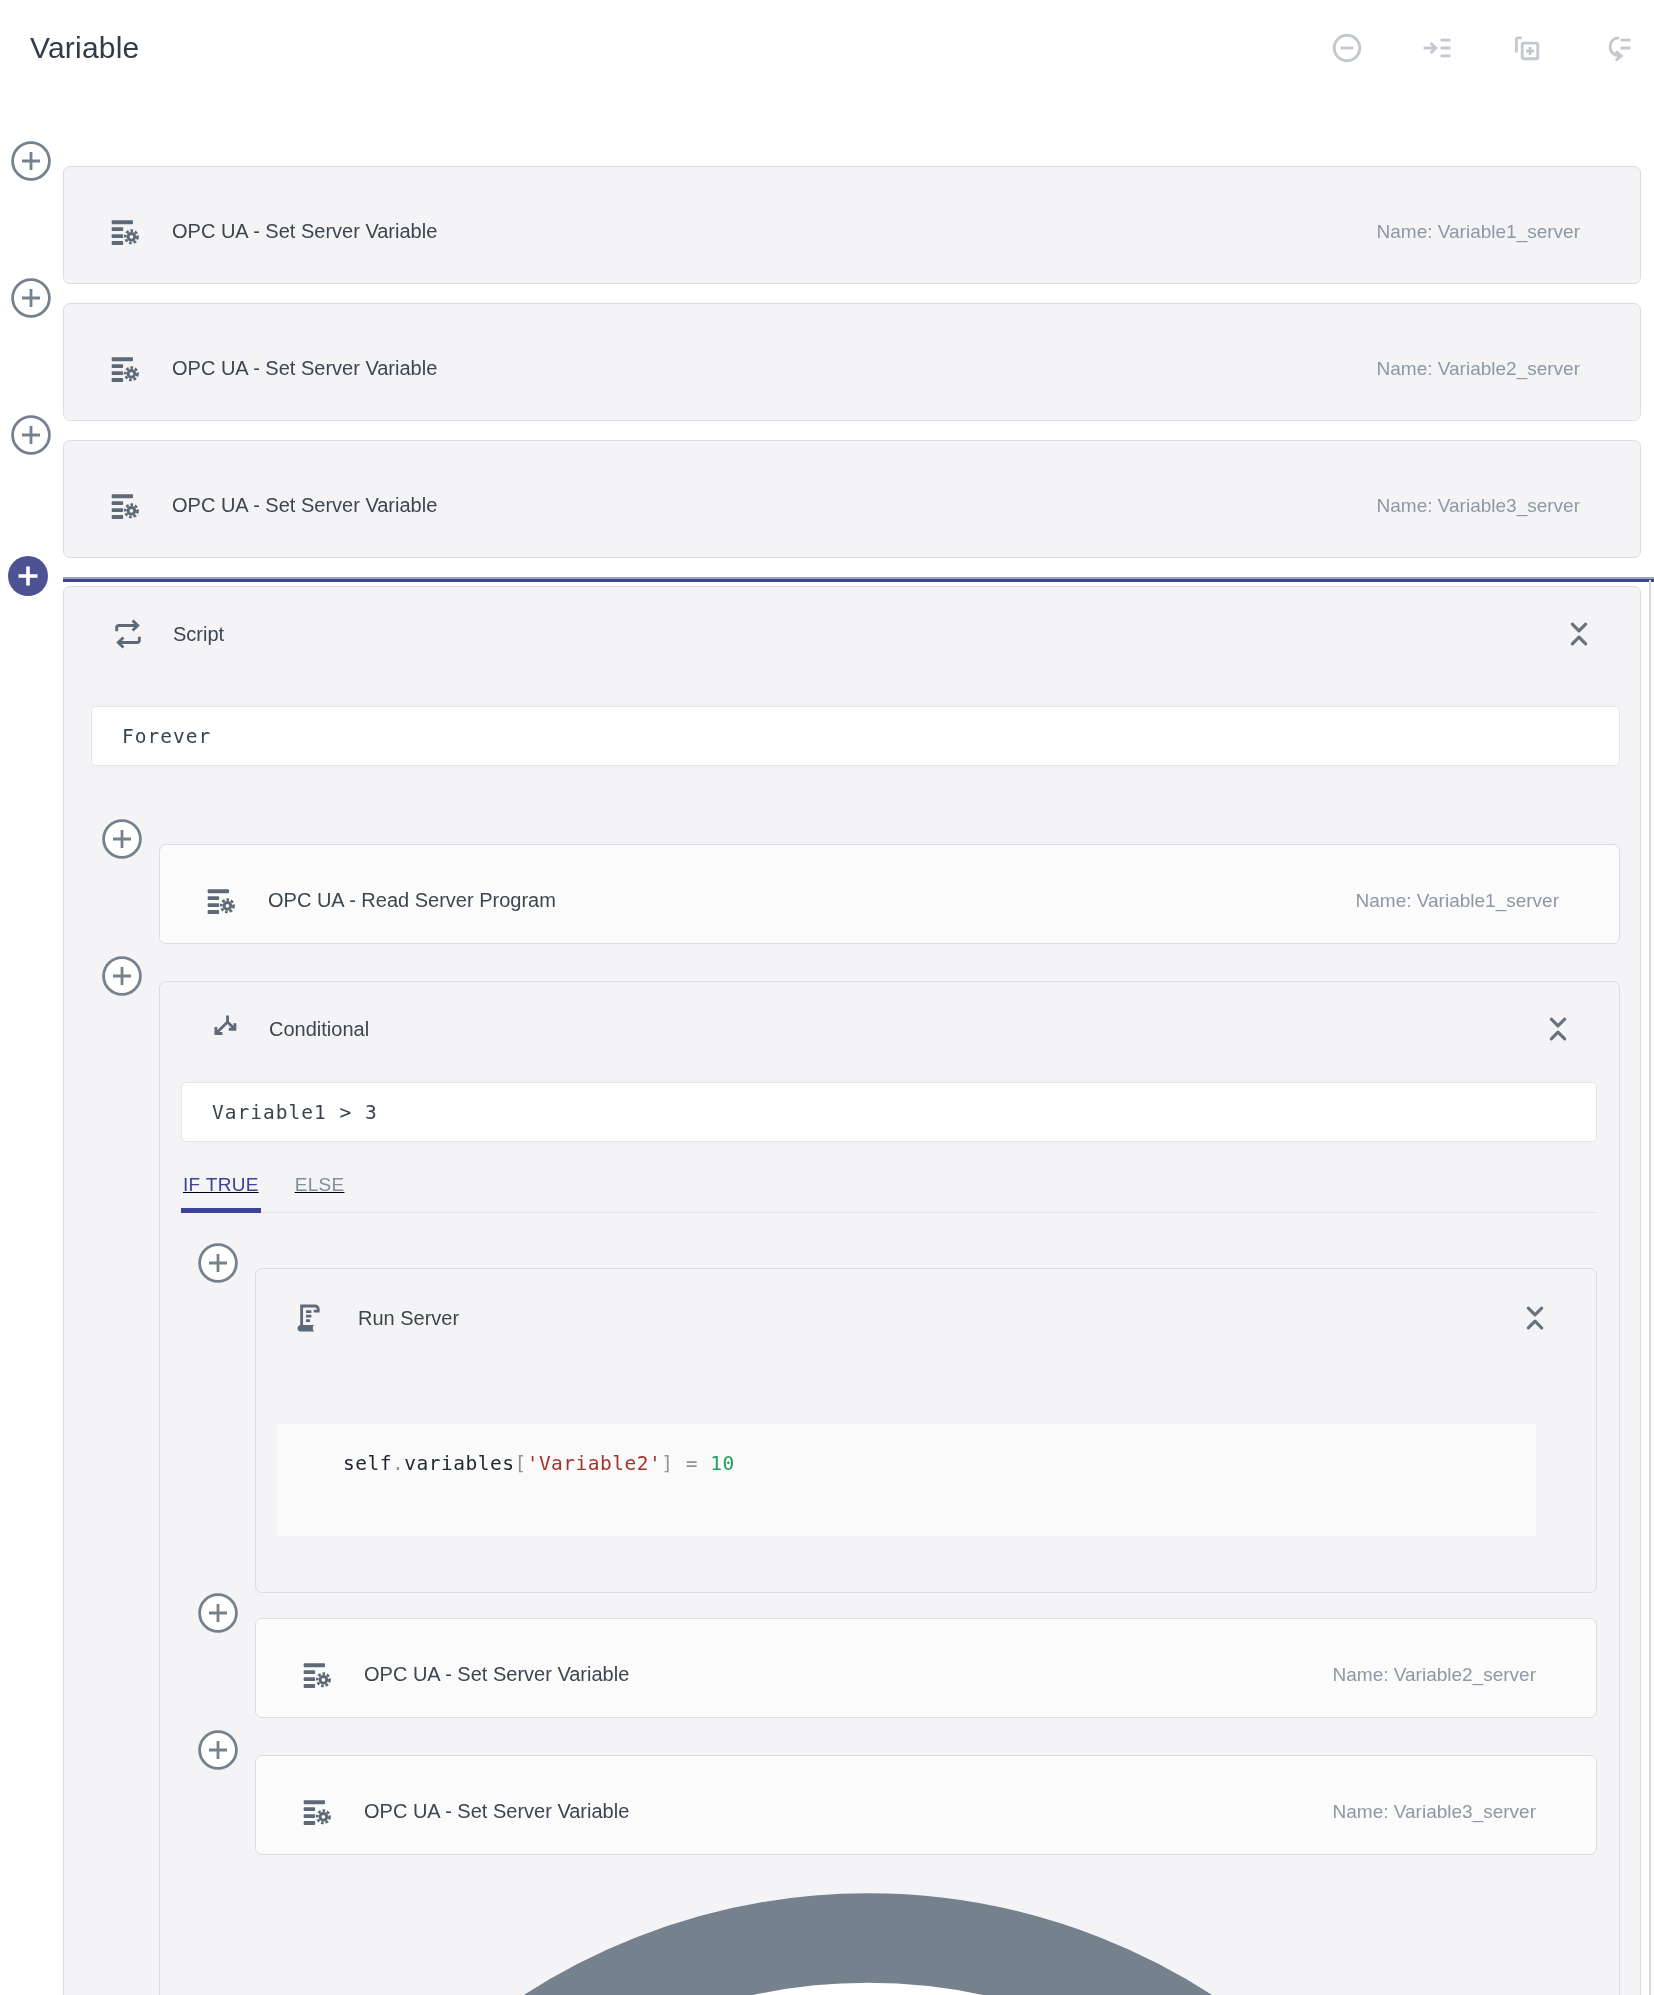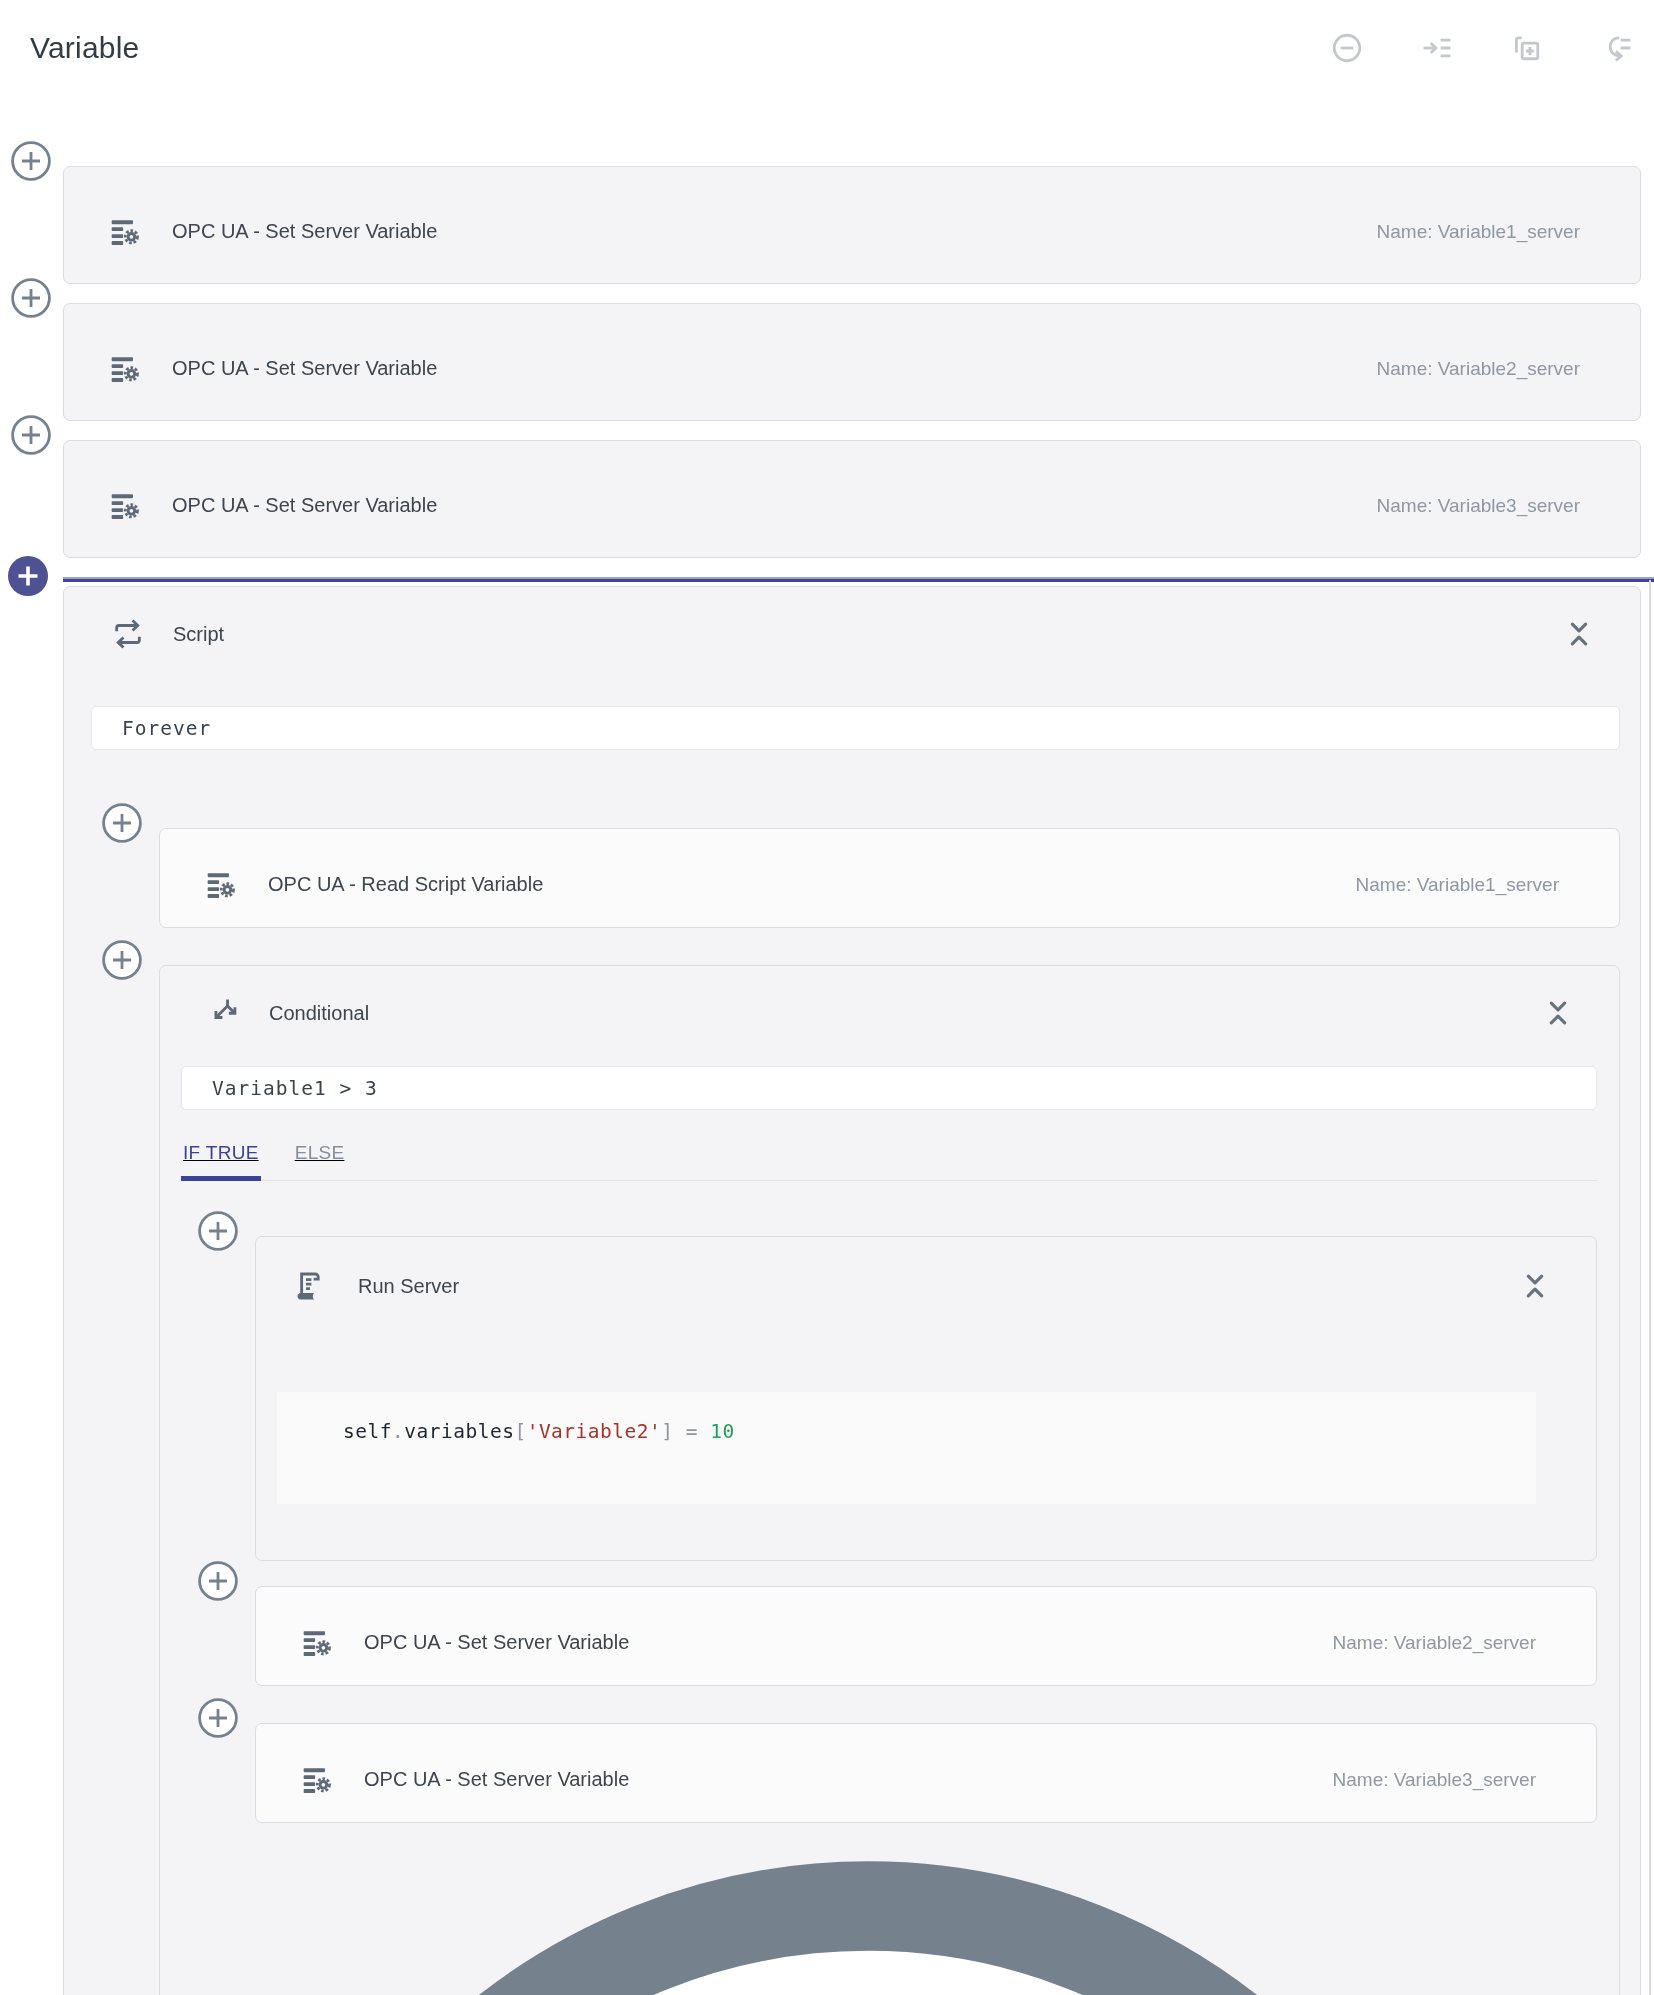--- a/index.html
+++ b/index.html
@@ -39,21 +39,21 @@
   .bname  { font-size:19px; color:#8e97a3; white-space:nowrap; }
 
   .cblock { background:#f4f4f6; border:1px solid #d9dce1; border-radius:7px;
             position:relative; }
   .cb-head { display:flex; align-items:center; padding:30px 45px 0 47px; }
   .cb-head .bicon { width:34px; height:34px; margin-right:28px; }
   .cb-collapse { margin-left:auto; width:32px; height:32px; color:#67727e; cursor:pointer; }
   .cb-collapse svg { width:100%; height:100%; display:block; }
 
   .text-input { background:#ffffff; border:1px solid #e3e5e8; border-radius:5px;
-                height:44px; display:flex; align-items:center; padding:0 30px;
+                height:60px; display:flex; align-items:center; padding:0 30px;
                 font-family:"DejaVu Sans Mono", monospace; font-size:19.5px;
                 letter-spacing:1px; color:#39434e; cursor:text; }
 
   
   .repeat-zone { position:relative; }
   .repeat-zone::after { content:''; position:absolute; right:-10px; top:-6px; bottom:-2px;
                         width:2px; background:#d7dade; }
   .repeat-zone > .gutter-plus { left:-56px; top:-31px; }
   .repeat .cb-input { margin:55px 20px 0 27px; }
   .repeat-children { margin:0 20px 0 95px; padding-bottom:18px; }
@@ -267,21 +267,21 @@
               <svg viewBox="0 0 42 42">
                 <use href="#i-plus-outline"></use>
               </svg>
             </span>
           <div class="sblock small">
             <span class="bicon">
                 <svg viewBox="0 0 24 24">
                   <use href="#i-listgear"></use>
                 </svg>
               </span>
-            <span class="btitle">OPC UA - Read Script Variable</span>
+            <span class="btitle">OPC UA - Read Server Program</span>
             <span class="bname">Name: Variable1_server</span>
           </div>
         </div>
 
         <div class="prow gap37">
           <span class="gutter-plus">
               <svg viewBox="0 0 42 42">
                 <use href="#i-plus-outline"></use>
               </svg>
             </span>

